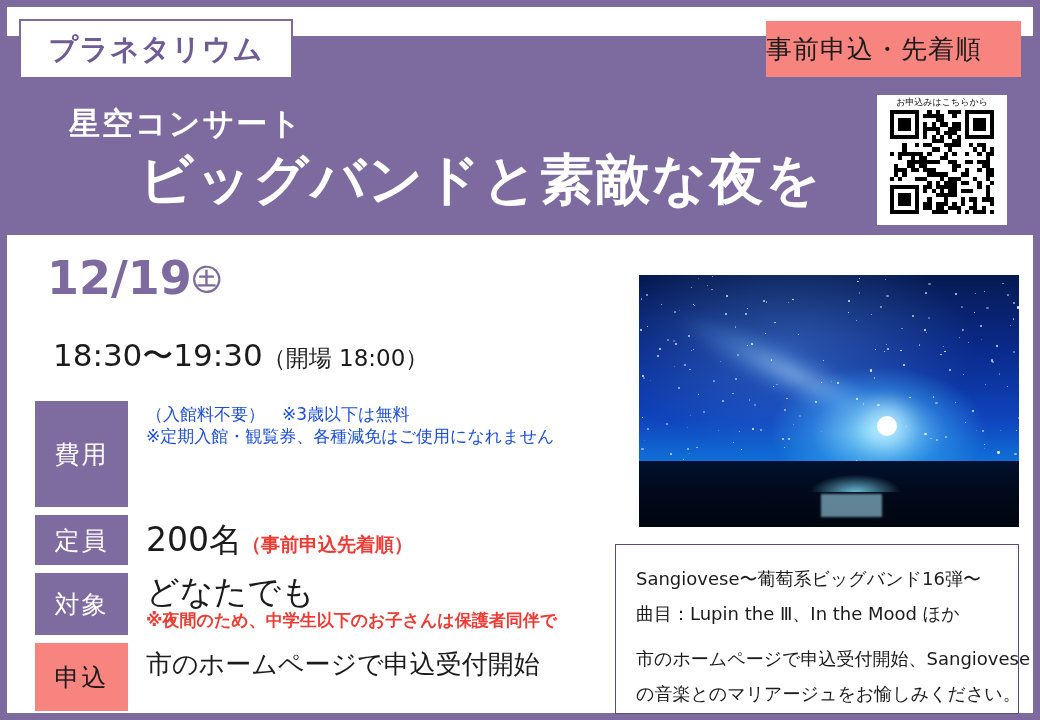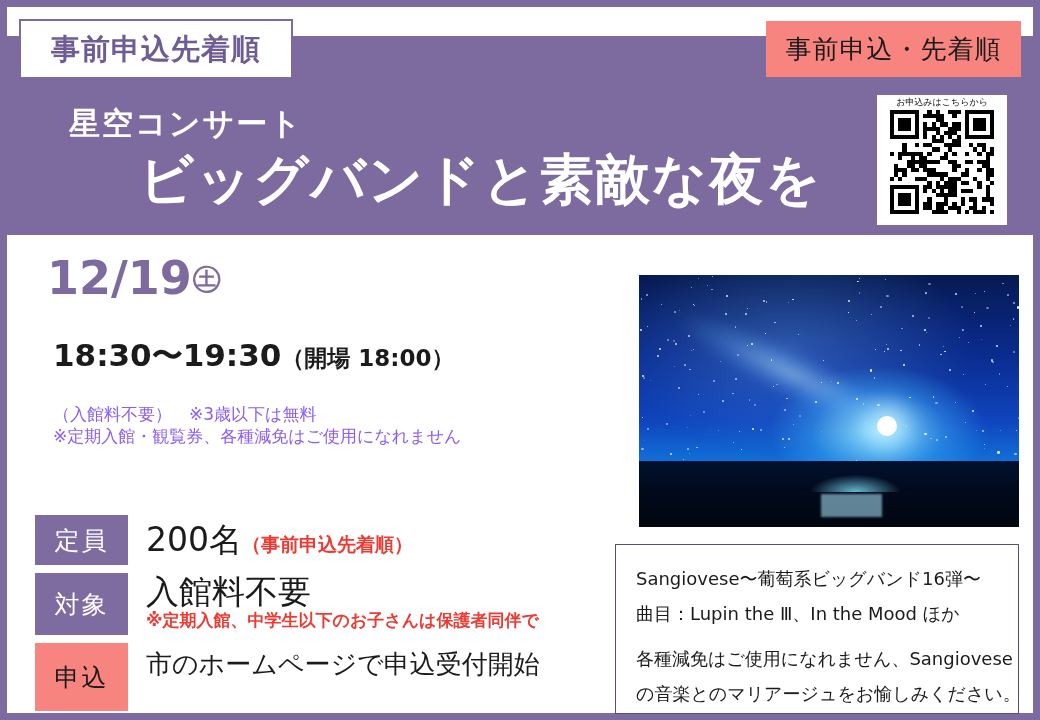--- a/index.html
+++ b/index.html
@@ -23,21 +23,21 @@
     position:absolute;left:12px;top:12px;width:274px;height:60px;
     background:#ffffff;border:2px solid #7d6a9e;box-sizing:border-box;
     display:flex;align-items:center;justify-content:center;z-index:5;
   }
   .cat-tab-label{
     color:#6e5c94;font-weight:bold;font-size:29px;letter-spacing:1px;
     line-height:1;white-space:nowrap;
   }
   .notice-badge{
     position:absolute;right:12px;top:14px;width:255px;height:56px;
-    background:#f7847e;display:flex;align-items:center;justify-content:center;
+    background:#f7847e;display:flex;align-items:center;justify-content:flex-start;
     z-index:5;
   }
   .notice-badge-label{
     color:#1b1b1b;font-size:26px;font-weight:normal;letter-spacing:1px;
     line-height:1;white-space:nowrap;
   }
   .subtitle{
     position:absolute;left:62px;top:101px;color:#ffffff;font-weight:bold;
     font-size:31px;letter-spacing:2px;line-height:1;white-space:nowrap;z-index:3;
   }
@@ -71,29 +71,29 @@
   .row{position:relative;display:flex;align-items:flex-start;}
   .chip{
     flex:0 0 auto;width:93px;box-sizing:border-box;background:#7e6ba0;color:#ffffff;
     display:flex;align-items:center;justify-content:center;
     font-size:25px;letter-spacing:2px;line-height:1;
   }
   .chip.alt{background:#f7847e;color:#1b1b1b;}
   .rowbody{flex:1 1 auto;padding-left:18px;}
   .v-main{font-size:31px;color:#1b1b1b;line-height:1.12;white-space:nowrap;}
   .v-main .small{font-size:23px;}
-  .v-note{font-size:17px;color:#8b5cf6;line-height:1.3;white-space:nowrap;}
+  .v-note{font-size:17px;color:#1d4ed8;line-height:1.3;white-space:nowrap;}
   .v-red{font-size:17px;color:#ed3b33;font-weight:bold;line-height:1.25;white-space:nowrap;}
   .v-red-paren{font-size:19px;color:#ed3b33;font-weight:bold;}
   .v-big{font-size:33px;color:#1b1b1b;line-height:1.1;white-space:nowrap;}
   .v-apply{font-size:26px;color:#1b1b1b;line-height:1.28;white-space:nowrap;}
 
   .row-time{height:66px;margin-bottom:8px;}
   .row-time .chip{height:66px;}
-  .row-time .rowbody{padding-top:11px;font-weight:bold;}
+  .row-time .rowbody{padding-top:11px;}
 
   .row-fee{height:106px;margin-bottom:8px;}
   .row-fee .chip{height:106px;}
   .row-fee .rowbody{padding-top:2px;}
 
   .row-cap{height:50px;margin-bottom:8px;}
   .row-cap .chip{height:50px;}
   .row-cap .rowbody{padding-top:7px;}
 
   .row-target{height:62px;margin-bottom:8px;}
@@ -149,21 +149,21 @@
   .descgap{height:10px;}
 </style>
 </head>
 <body>
 
 <div class="poster">
 
   <div class="header-band"></div>
 
   <div class="cat-tab">
-    <span class="cat-tab-label">事前申込先着順</span>
+    <span class="cat-tab-label">プラネタリウム</span>
   </div>
 
   <div class="notice-badge">
     <span class="notice-badge-label">事前申込・先着順</span>
   </div>
 
   <div class="subtitle">星空コンサート</div>
   <div class="maintitle">ビッグバンドと素敵な夜を</div>
 
   <div class="qr-card">
@@ -803,38 +803,39 @@
 
   <div class="info">
 
     <div class="row row-time">
       <div class="rowbody">
         <div class="v-main"><span>18:30〜19:30</span><span class="small">（開場 18:00）</span></div>
       </div>
     </div>
 
     <div class="row row-fee">
+      <div class="chip">費用</div>
       <div class="rowbody">
         <div class="v-note">（入館料不要）　※3歳以下は無料</div>
         <div class="v-note">※定期入館・観覧券、各種減免はご使用になれません</div>
       </div>
     </div>
 
     <div class="row row-cap">
       <div class="chip">定員</div>
       <div class="rowbody">
         <div class="v-big"><span>200名</span><span class="v-red-paren">（事前申込先着順）</span></div>
       </div>
     </div>
 
     <div class="row row-target">
       <div class="chip">対象</div>
       <div class="rowbody">
-        <div class="v-big">入館料不要</div>
-        <div class="v-red">※定期入館、中学生以下のお子さんは保護者同伴で</div>
+        <div class="v-big">どなたでも</div>
+        <div class="v-red">※夜間のため、中学生以下のお子さんは保護者同伴で</div>
       </div>
     </div>
 
     <div class="row row-apply">
       <div class="chip alt">申込</div>
       <div class="rowbody">
         <div class="v-apply">市のホームページで申込受付開始</div>
       </div>
     </div>
 
@@ -1018,17 +1019,17 @@
         <span class="star" style="left: 12.9206%; top: 23.7295%; width: 2.05341px; height: 2.05341px; opacity: 0.76;"></span>
         <span class="star" style="left: 57.1459%; top: 73.4093%; width: 0.818717px; height: 0.818717px; opacity: 0.87;"></span>
         <span class="star" style="left: 80.6514%; top: 64.0787%; width: 1.46706px; height: 1.46706px; opacity: 0.57;"></span>
       </div>
   </div>
 
   <div class="descbox">
     <div class="descline">Sangiovese〜葡萄系ビッグバンド16弾〜</div>
     <div class="descline">曲目：Lupin the Ⅲ、In the Mood ほか</div>
     <div class="descgap"></div>
-    <div class="descline">各種減免はご使用になれません、Sangiovese</div>
+    <div class="descline">市のホームページで申込受付開始、Sangiovese</div>
     <div class="descline">の音楽とのマリアージュをお愉しみください。</div>
   </div>
 
 </div>
 
 </body></html>

